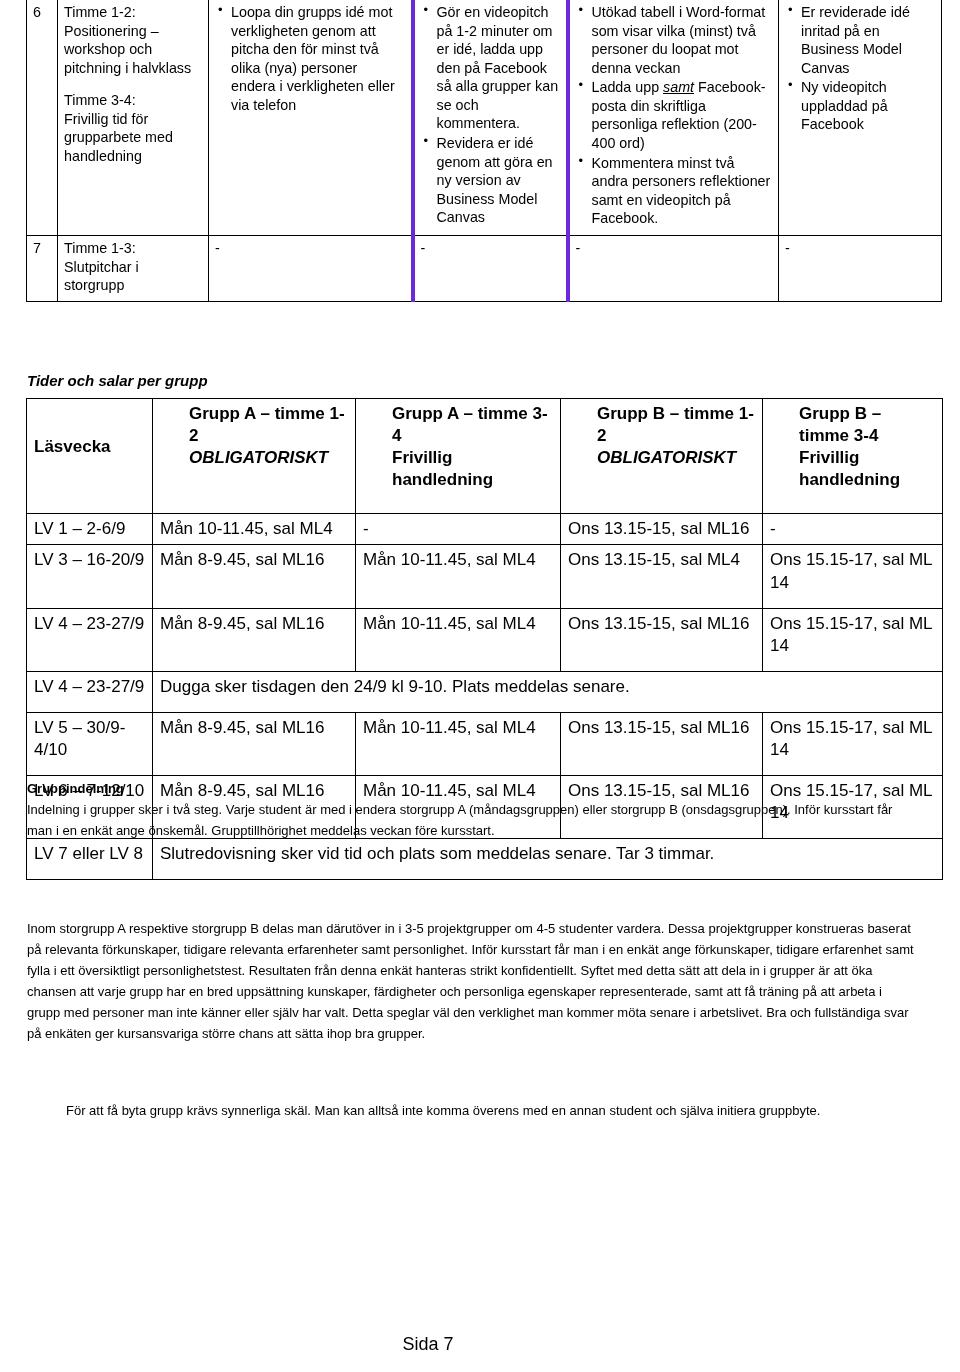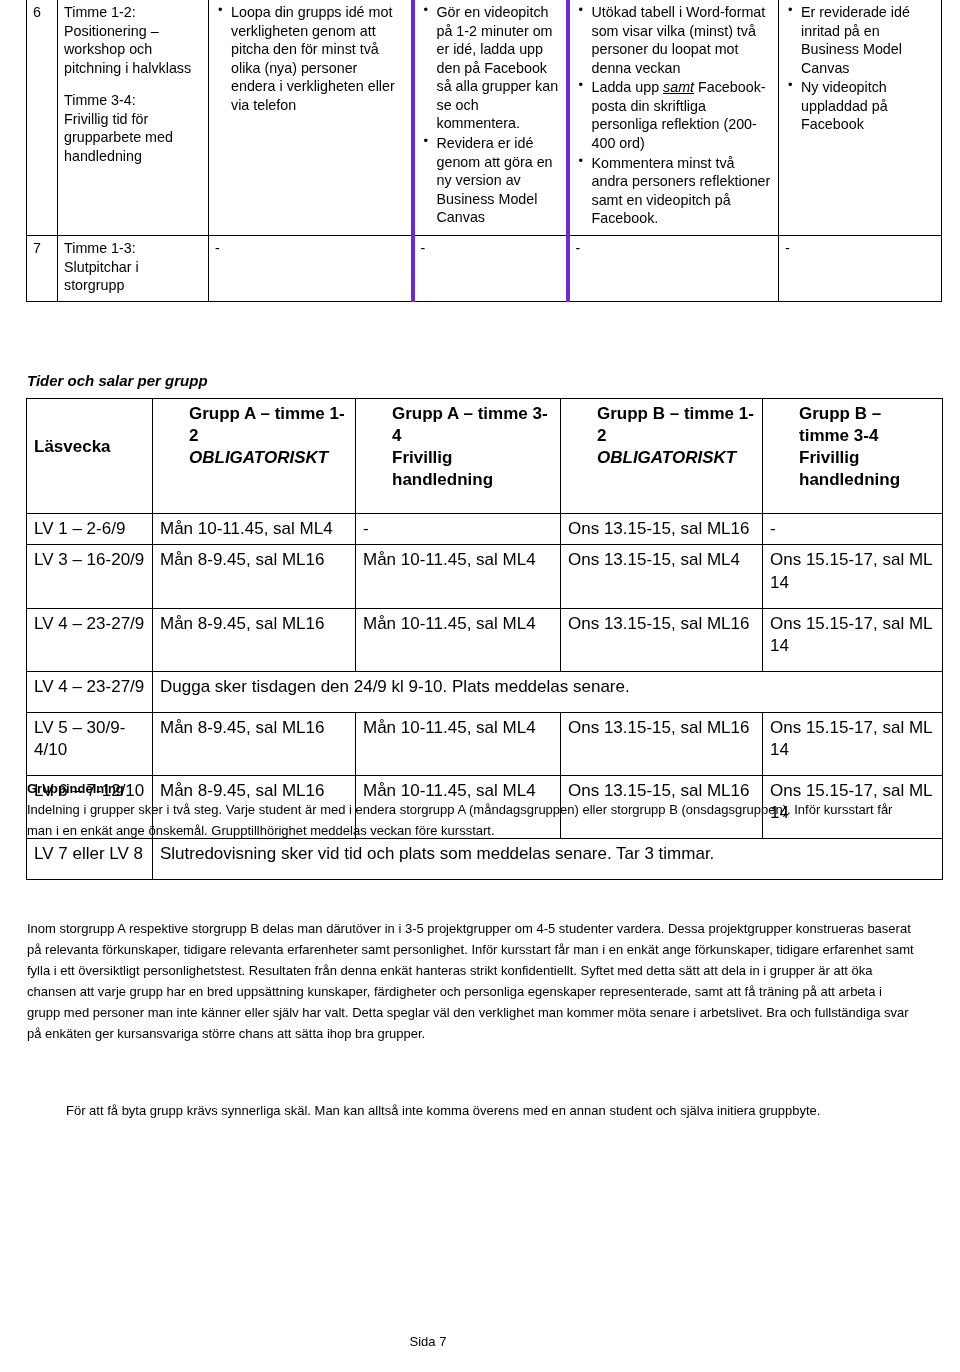--- a/index.html
+++ b/index.html
@@ -122,21 +122,21 @@
   #p-inom          { top: 918px; }
   #p-byta          { top: 1100px; margin-left: 39px; }
 
   
   .footer {
     position: absolute;
     left: 0;
     top: 1334px;
     width: 856px;
     text-align: center;
-    font-size: 13px;
+    font-size: 18px;
   }
 </style>
 </head>
 <body>
 
 <div class="page">
 
   <table class="sched-table">
     <colgroup>
       <col class="col-num">

